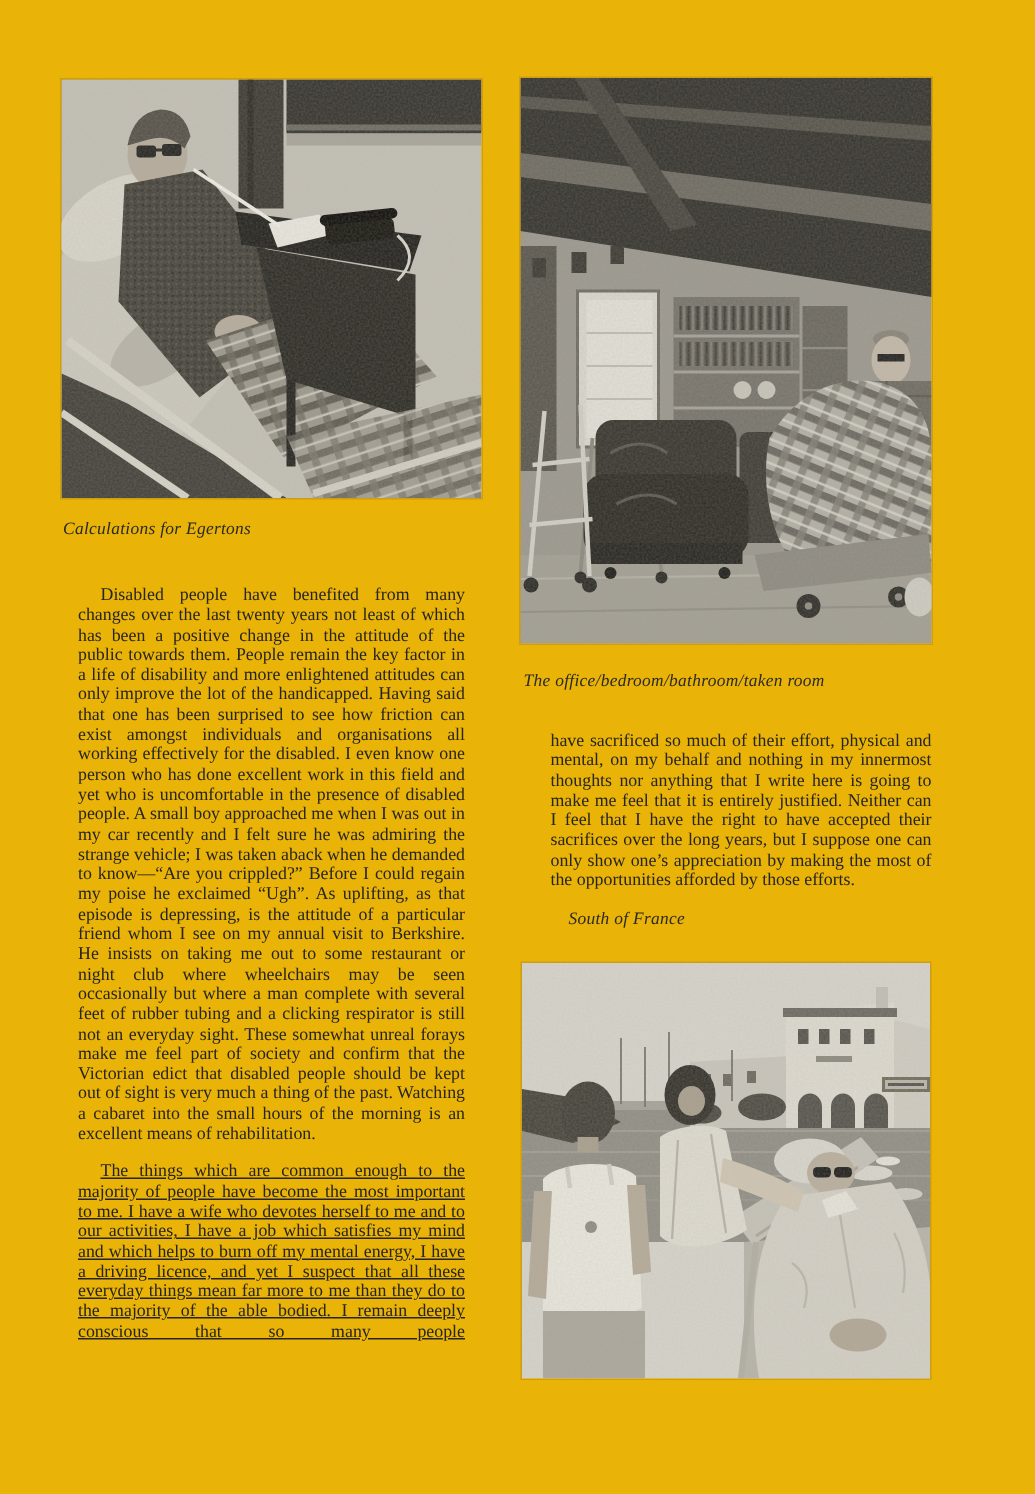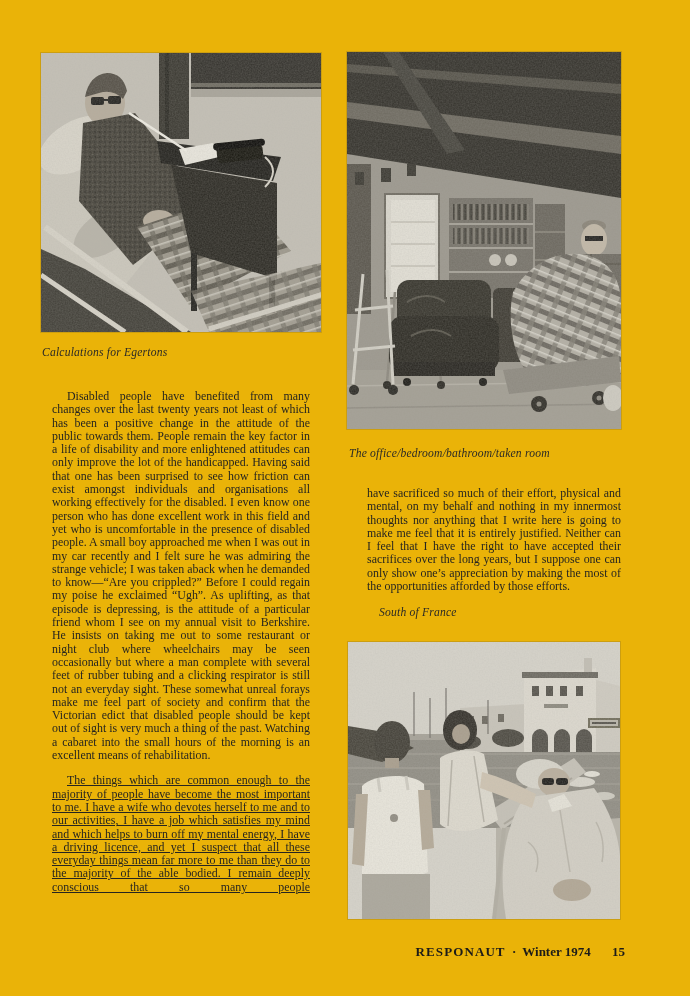--- a/index.html
+++ b/index.html
@@ -259,20 +259,14 @@
       <ellipse cx="112" cy="88" rx="17" ry="20" fill="#322f29"></ellipse>
       <ellipse cx="113" cy="92" rx="9" ry="10" fill="#a89d8c"></ellipse>
       <path d="M92,116 C102,108 126,106 136,112 L150,178 C124,194 100,190 92,182 Z" fill="#dedacf"></path>
       <line x1="104" y1="118" x2="100" y2="184" stroke="#b5b1a6" stroke-width="1.5"></line>
       <line x1="126" y1="114" x2="136" y2="180" stroke="#b5b1a6" stroke-width="1.5"></line>
       <path d="M134,130 C156,136 176,146 188,152 L184,166 C164,158 144,150 132,146 Z" fill="#cfc4b2"></path>
       <rect width="272" height="277" filter="url(#p3grain)" opacity="0.5"></rect>
     </svg>
   </figure>
 
-  <div class="page-footer">
-    <span class="mag">RESPONAUT</span>
-    <span class="sep">·</span>
-    <span class="issue">Winter 1974</span>
-    <span class="pageno">15</span>
-  </div>
 
 </div>
 
 </body></html>

